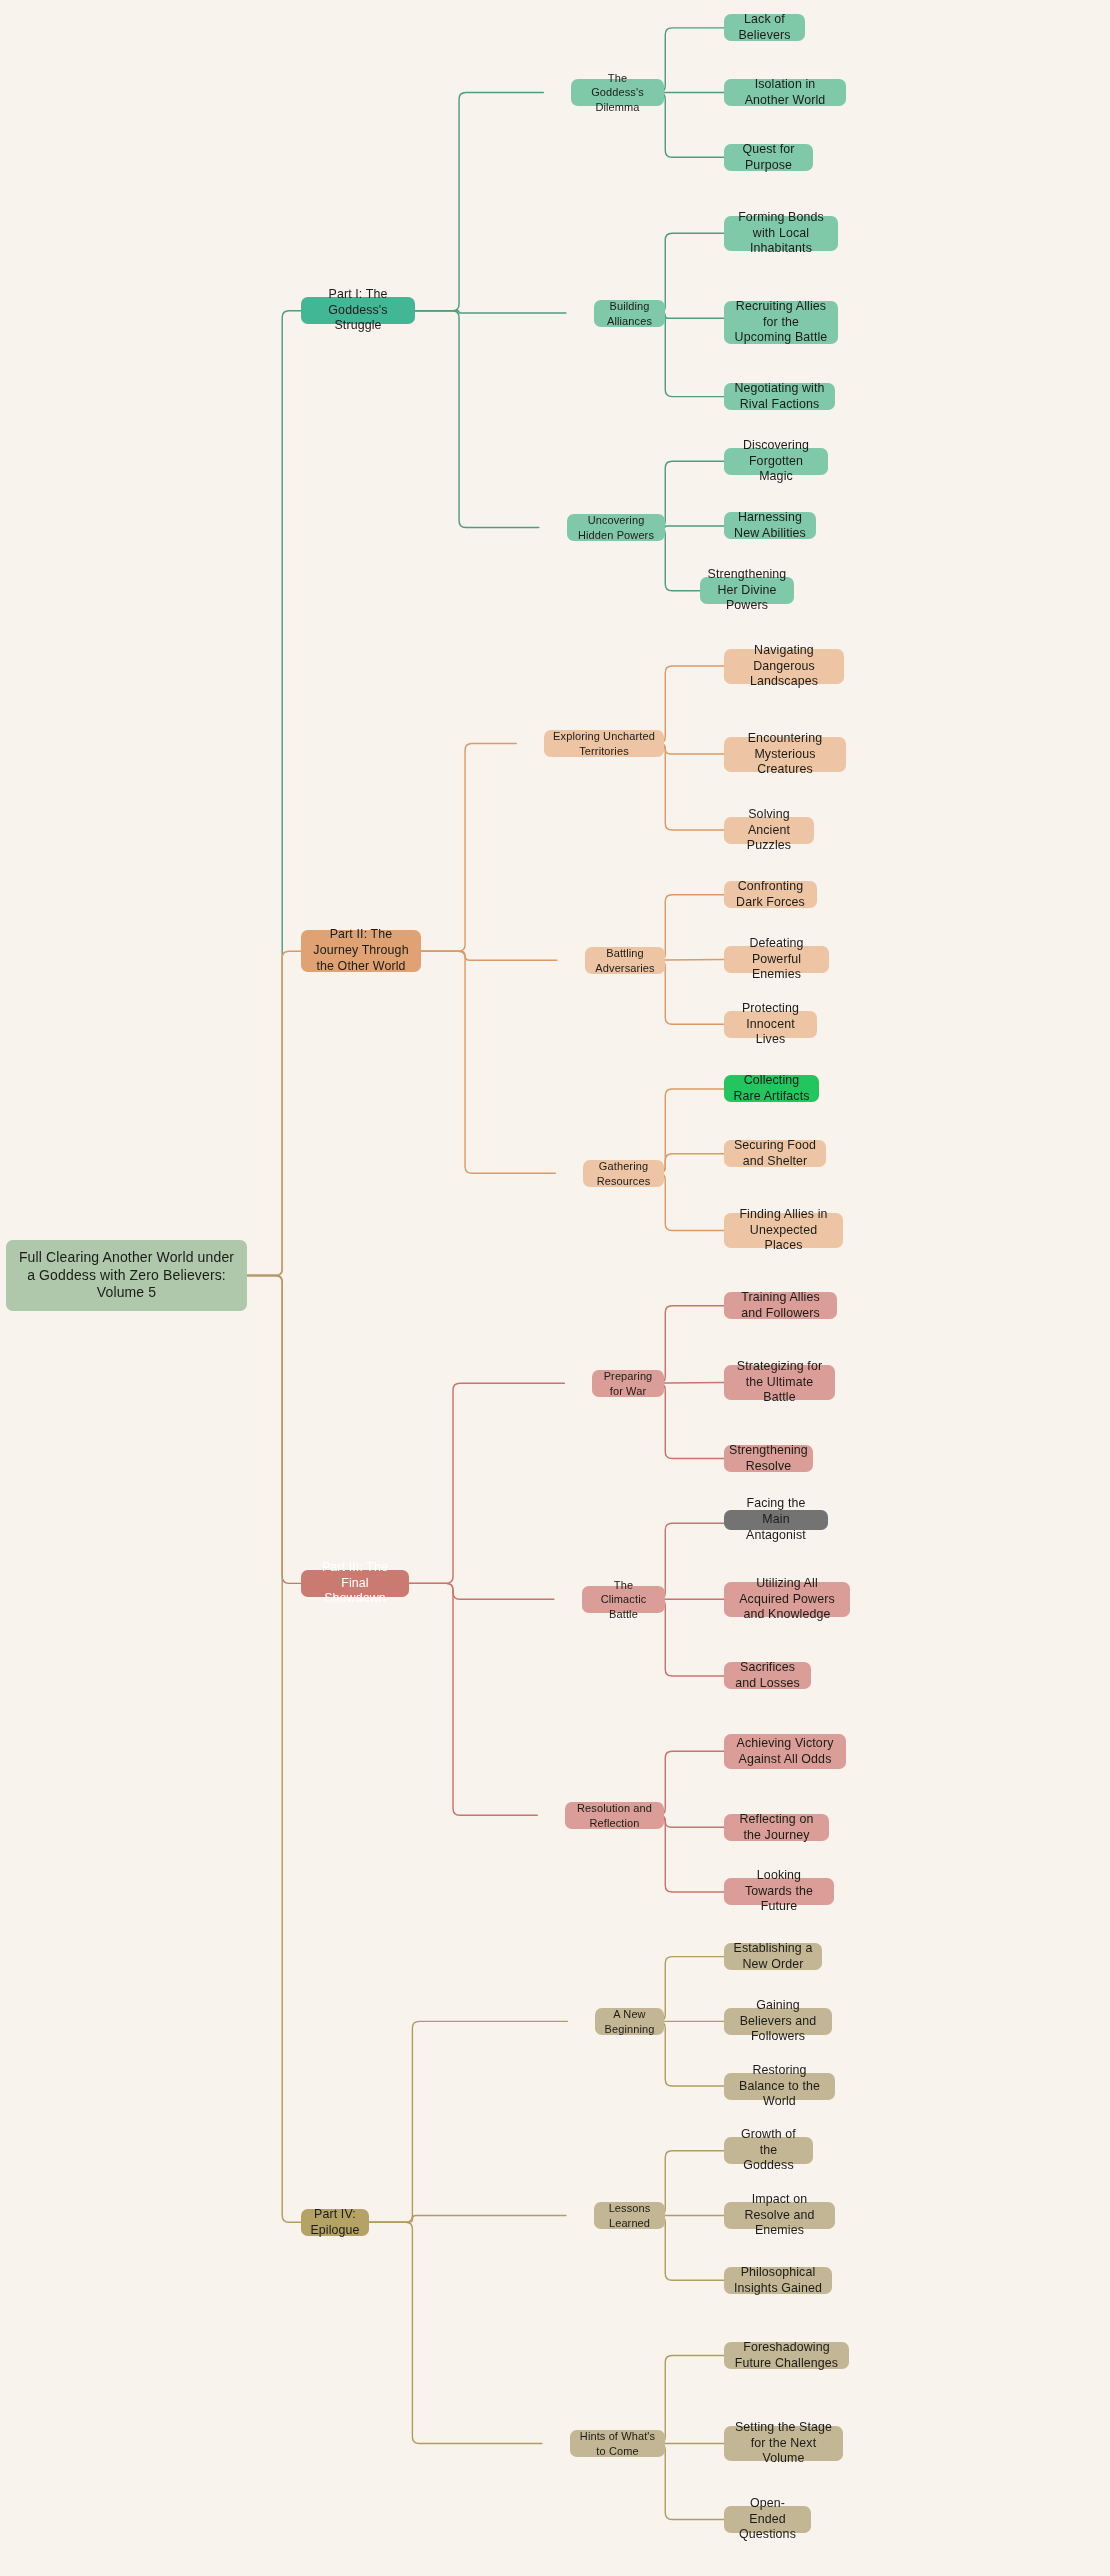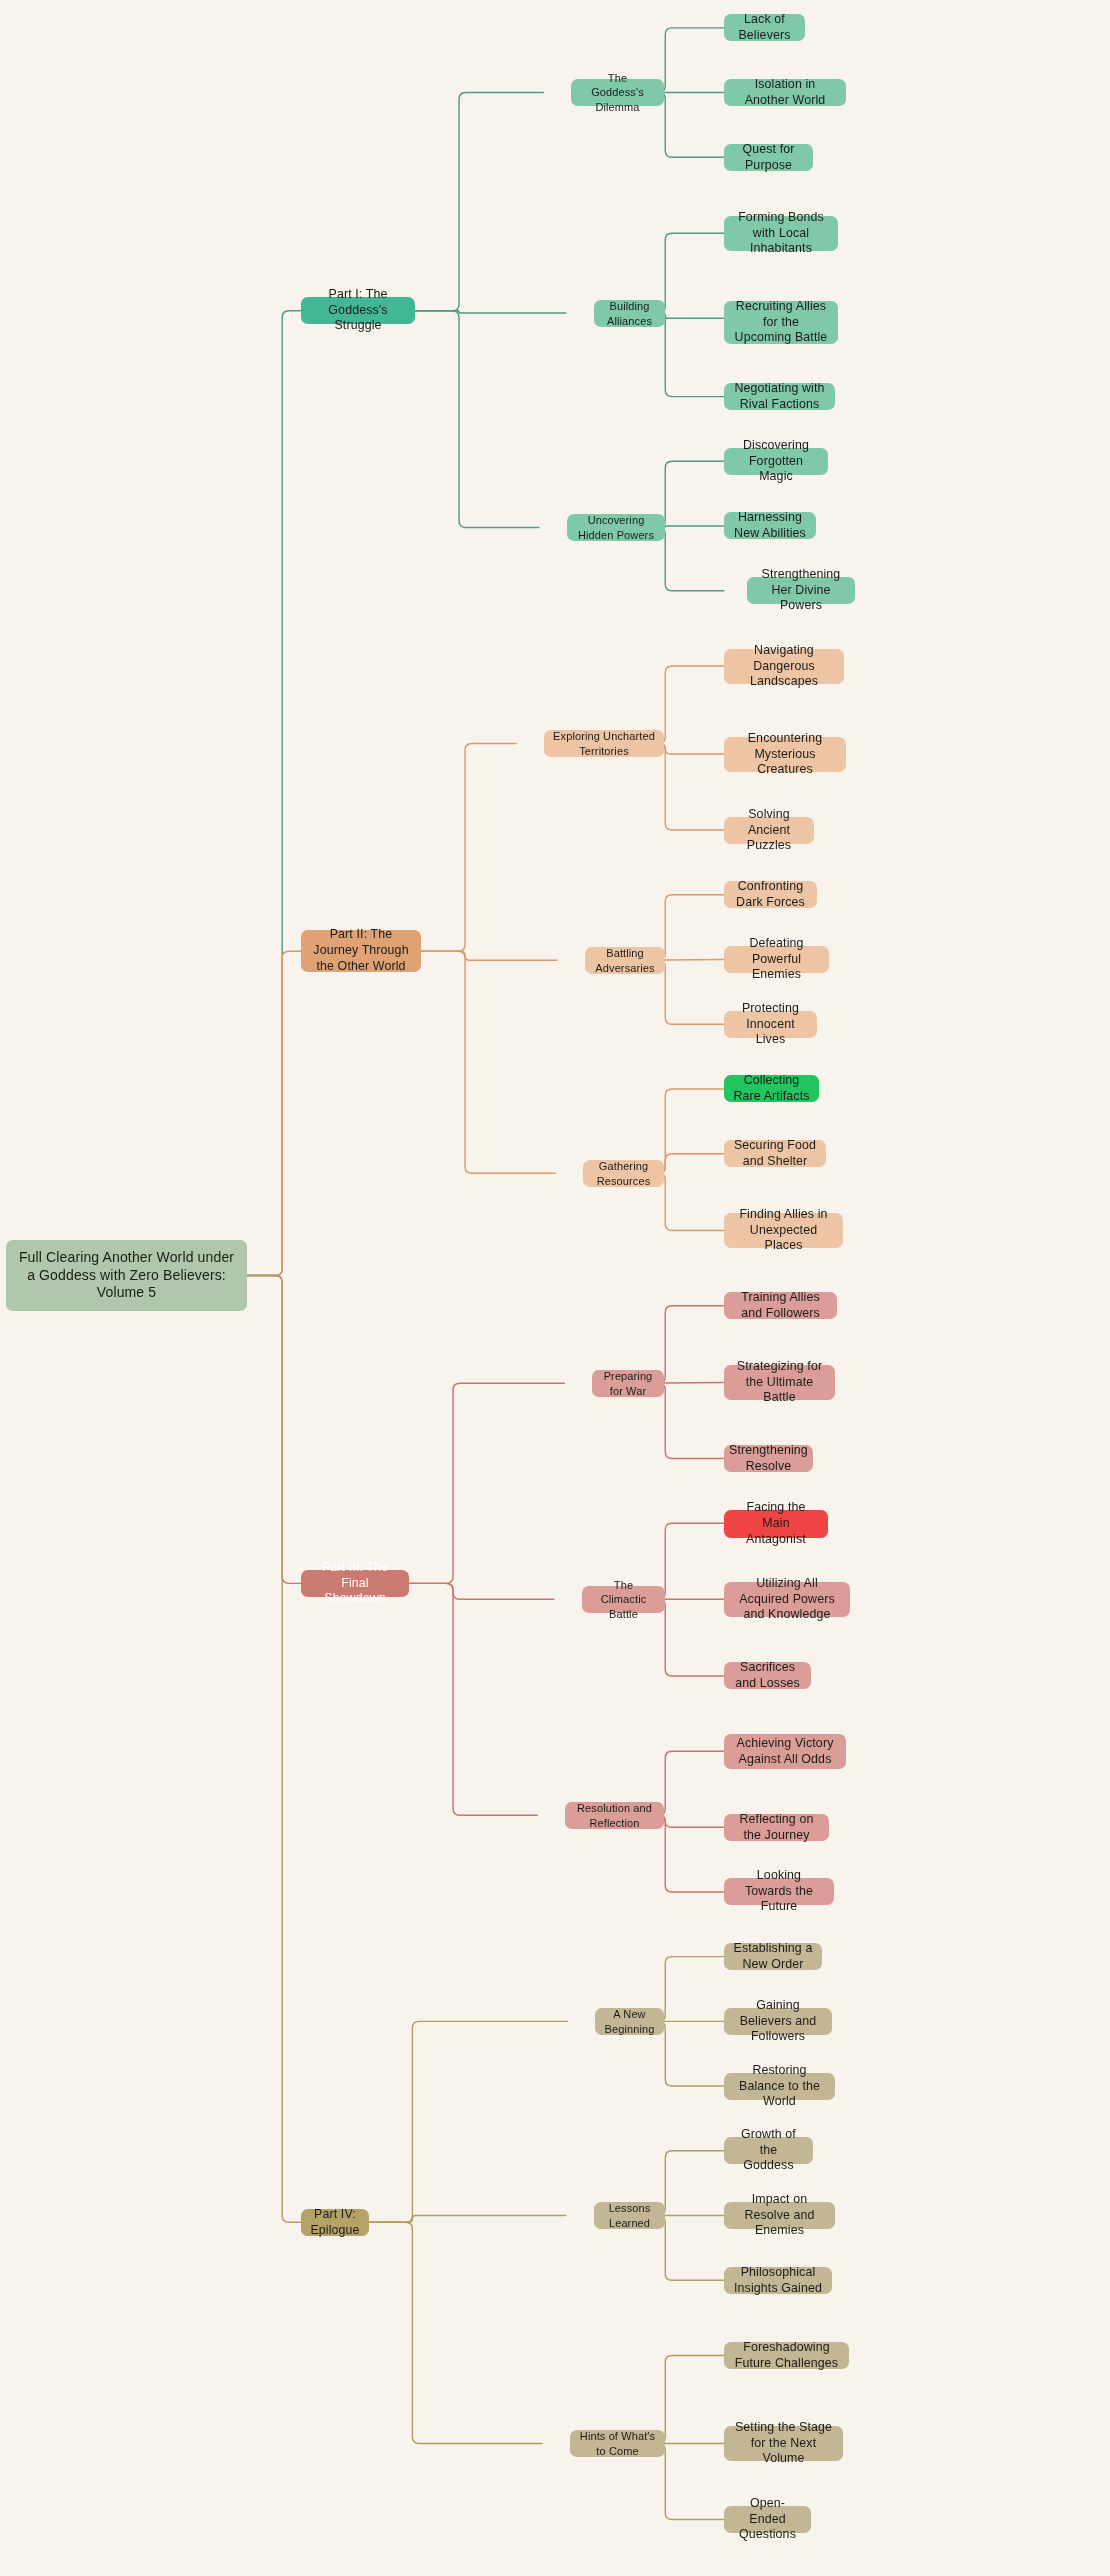--- a/index.html
+++ b/index.html
@@ -119,41 +119,41 @@
       <div class="node lvl3" style="left: 724px; top: 14.3px; width: 81px; height: 27px; background: rgb(127, 201, 169);">Lack of Believers</div>
       <div class="node lvl3" style="left: 724px; top: 79px; width: 122px; height: 27px; background: rgb(127, 201, 169);">Isolation in Another World</div>
       <div class="node lvl3" style="left: 724px; top: 144px; width: 89px; height: 27px; background: rgb(127, 201, 169);">Quest for Purpose</div>
       <div class="node lvl2" style="left: 566px; top: 300px; width: 71px; height: 27px; background: rgb(127, 201, 169);">Building Alliances</div>
       <div class="node lvl3" style="left: 724px; top: 216px; width: 114px; height: 35px; background: rgb(127, 201, 169);">Forming Bonds with Local Inhabitants</div>
       <div class="node lvl3" style="left: 724px; top: 301px; width: 114px; height: 43px; background: rgb(127, 201, 169);">Recruiting Allies for the Upcoming Battle</div>
       <div class="node lvl3" style="left: 724px; top: 383px; width: 111px; height: 27px; background: rgb(127, 201, 169);">Negotiating with Rival Factions</div>
       <div class="node lvl2" style="left: 539px; top: 514px; width: 98px; height: 27px; background: rgb(127, 201, 169);">Uncovering Hidden Powers</div>
       <div class="node lvl3" style="left: 724px; top: 448px; width: 104px; height: 27px; background: rgb(127, 201, 169);">Discovering Forgotten Magic</div>
       <div class="node lvl3" style="left: 724px; top: 512px; width: 92px; height: 27px; background: rgb(127, 201, 169);">Harnessing New Abilities</div>
-      <div class="node lvl3" style="left: 747px; top: 577px; width: 108px; height: 27px; background: rgb(127, 201, 169);">Strengthening Her Divine Powers</div>
+      <div class="node lvl3" style="left: 700px; top: 577px; width: 94px; height: 27px; background: rgb(127, 201, 169);">Strengthening Her Divine Powers</div>
       <div class="node lvl1" style="left: 301px; top: 930px; width: 120px; height: 42px; background: rgb(224, 161, 115);">Part II: The Journey Through the Other World</div>
       <div class="node lvl2" style="left: 516px; top: 730px; width: 120px; height: 27px; background: rgb(237, 197, 164);">Exploring Uncharted Territories</div>
       <div class="node lvl3" style="left: 724px; top: 649px; width: 120px; height: 35px; background: rgb(237, 197, 164);">Navigating Dangerous Landscapes</div>
       <div class="node lvl3" style="left: 724px; top: 737px; width: 122px; height: 35px; background: rgb(237, 197, 164);">Encountering Mysterious Creatures</div>
       <div class="node lvl3" style="left: 724px; top: 817px; width: 90px; height: 27px; background: rgb(237, 197, 164);">Solving Ancient Puzzles</div>
       <div class="node lvl2" style="left: 557px; top: 947px; width: 80px; height: 27px; background: rgb(237, 197, 164);">Battling Adversaries</div>
       <div class="node lvl3" style="left: 724px; top: 881px; width: 93px; height: 27px; background: rgb(237, 197, 164);">Confronting Dark Forces</div>
       <div class="node lvl3" style="left: 724px; top: 946px; width: 105px; height: 27px; background: rgb(237, 197, 164);">Defeating Powerful Enemies</div>
       <div class="node lvl3" style="left: 724px; top: 1011px; width: 93px; height: 27px; background: rgb(237, 197, 164);">Protecting Innocent Lives</div>
       <div class="node lvl2" style="left: 555px; top: 1160px; width: 81px; height: 27px; background: rgb(237, 197, 164);">Gathering Resources</div>
       <div class="node lvl3" style="left: 724px; top: 1075px; width: 95px; height: 27px; background: #22c55e;">Collecting Rare Artifacts</div>
       <div class="node lvl3" style="left: 724px; top: 1140px; width: 102px; height: 27px; background: rgb(237, 197, 164);">Securing Food and Shelter</div>
       <div class="node lvl3" style="left: 724px; top: 1213px; width: 119px; height: 35px; background: rgb(237, 197, 164);">Finding Allies in Unexpected Places</div>
       <div class="node lvl1 white-text" style="left: 301px; top: 1570px; width: 108px; height: 27px; background: rgb(203, 122, 113);">Part III: The Final Showdown</div>
       <div class="node lvl2" style="left: 564px; top: 1370px; width: 72px; height: 27px; background: rgb(219, 157, 151);">Preparing for War</div>
       <div class="node lvl3" style="left: 724px; top: 1292px; width: 113px; height: 27px; background: rgb(219, 157, 151);">Training Allies and Followers</div>
       <div class="node lvl3" style="left: 724px; top: 1365px; width: 111px; height: 35px; background: rgb(219, 157, 151);">Strategizing for the Ultimate Battle</div>
       <div class="node lvl3" style="left: 724px; top: 1445px; width: 89px; height: 27px; background: rgb(219, 157, 151);">Strengthening Resolve</div>
       <div class="node lvl2" style="left: 554px; top: 1586px; width: 83px; height: 27px; background: rgb(219, 157, 151);">The Climactic Battle</div>
-      <div class="node lvl3" style="left: 724px; top: 1510px; width: 104px; height: 28px; background: #ef4444; text-align: center;">Facing the Main Antagonist</div>
+      <div class="node lvl3" style="left: 724px; top: 1510px; width: 104px; height: 20px; background: #737373; text-align: center;">Facing the Main Antagonist</div>
       <div class="node lvl3" style="left: 724px; top: 1582px; width: 126px; height: 35px; background: rgb(219, 157, 151);">Utilizing All Acquired Powers and Knowledge</div>
       <div class="node lvl3" style="left: 724px; top: 1662px; width: 87px; height: 27px; background: rgb(219, 157, 151);">Sacrifices and Losses</div>
       <div class="node lvl2" style="left: 537px; top: 1802px; width: 99px; height: 27px; background: rgb(219, 157, 151);">Resolution and Reflection</div>
       <div class="node lvl3" style="left: 724px; top: 1734px; width: 122px; height: 35px; background: rgb(219, 157, 151);">Achieving Victory Against All Odds</div>
       <div class="node lvl3" style="left: 724px; top: 1814px; width: 105px; height: 27px; background: rgb(219, 157, 151);">Reflecting on the Journey</div>
       <div class="node lvl3" style="left: 724px; top: 1878px; width: 110px; height: 27px; background: rgb(219, 157, 151);">Looking Towards the Future</div>
       <div class="node lvl1" style="left: 301px; top: 2209px; width: 68px; height: 27px; background: rgb(181, 163, 101);">Part IV: Epilogue</div>
       <div class="node lvl2" style="left: 567px; top: 2008px; width: 69px; height: 27px; background: rgb(194, 182, 149);">A New Beginning</div>
       <div class="node lvl3" style="left: 724px; top: 1943px; width: 98px; height: 27px; background: rgb(194, 182, 149);">Establishing a New Order</div>
       <div class="node lvl3" style="left: 724px; top: 2008px; width: 108px; height: 27px; background: rgb(194, 182, 149);">Gaining Believers and Followers</div>

